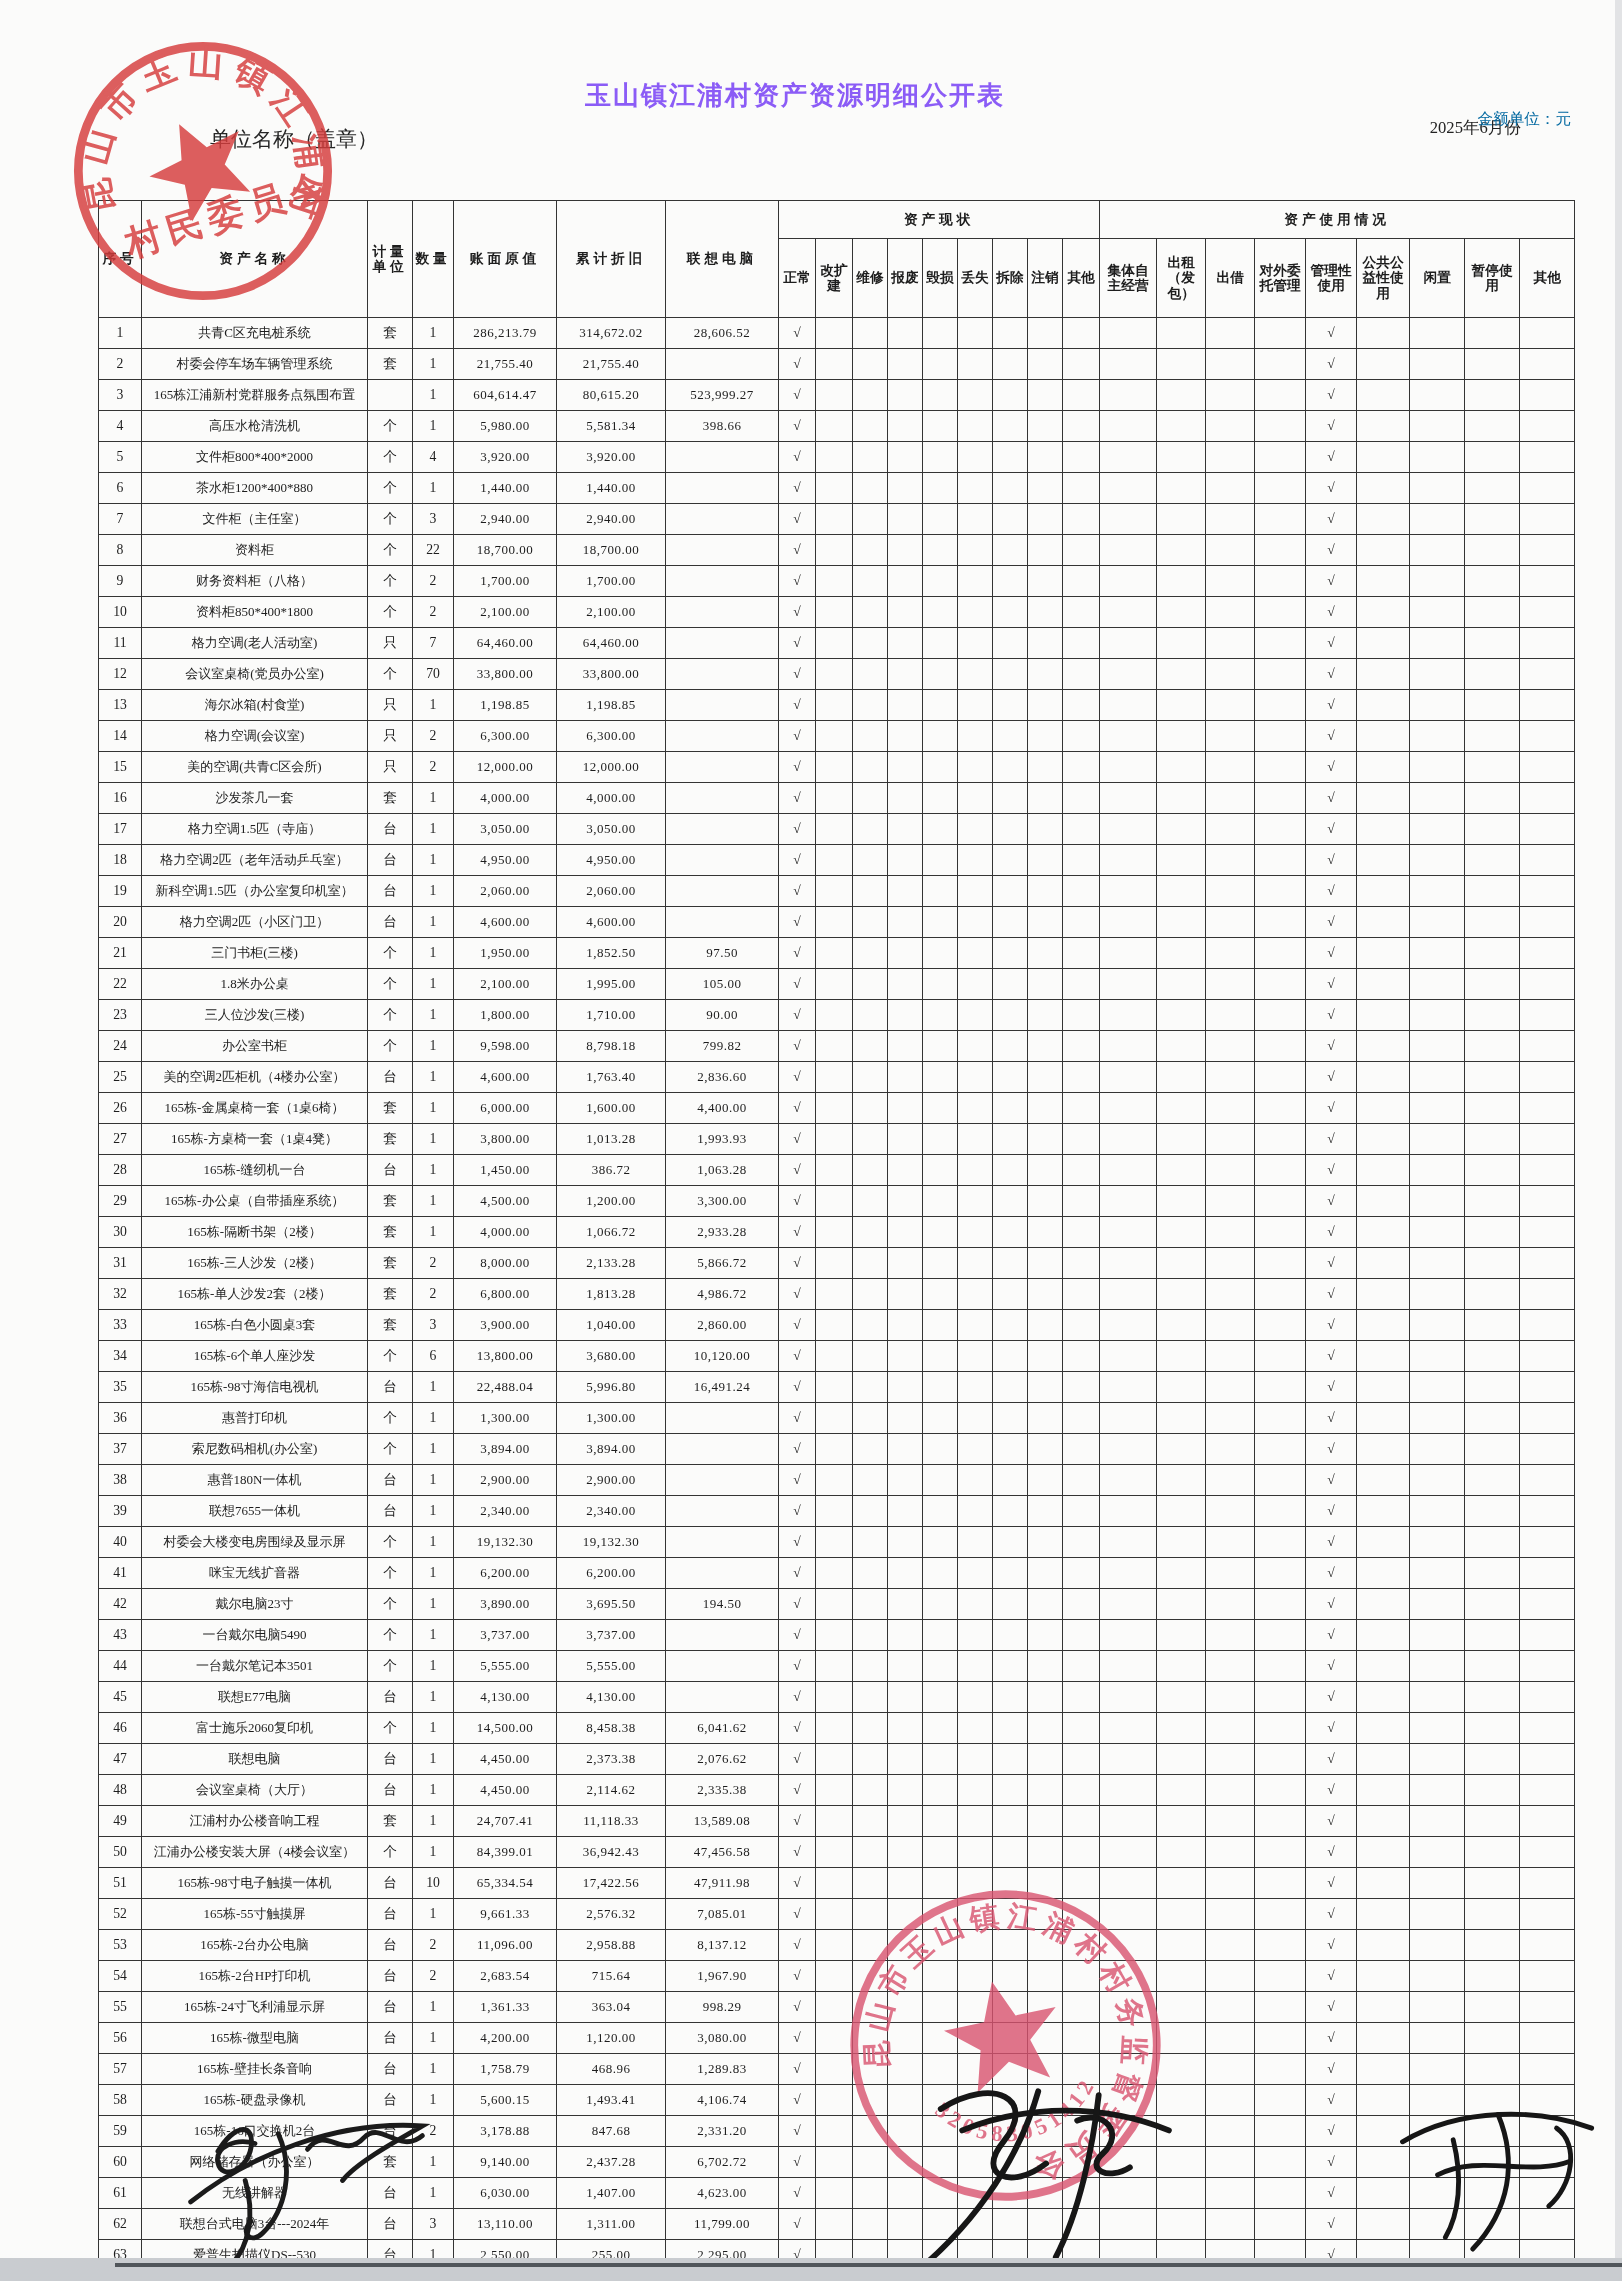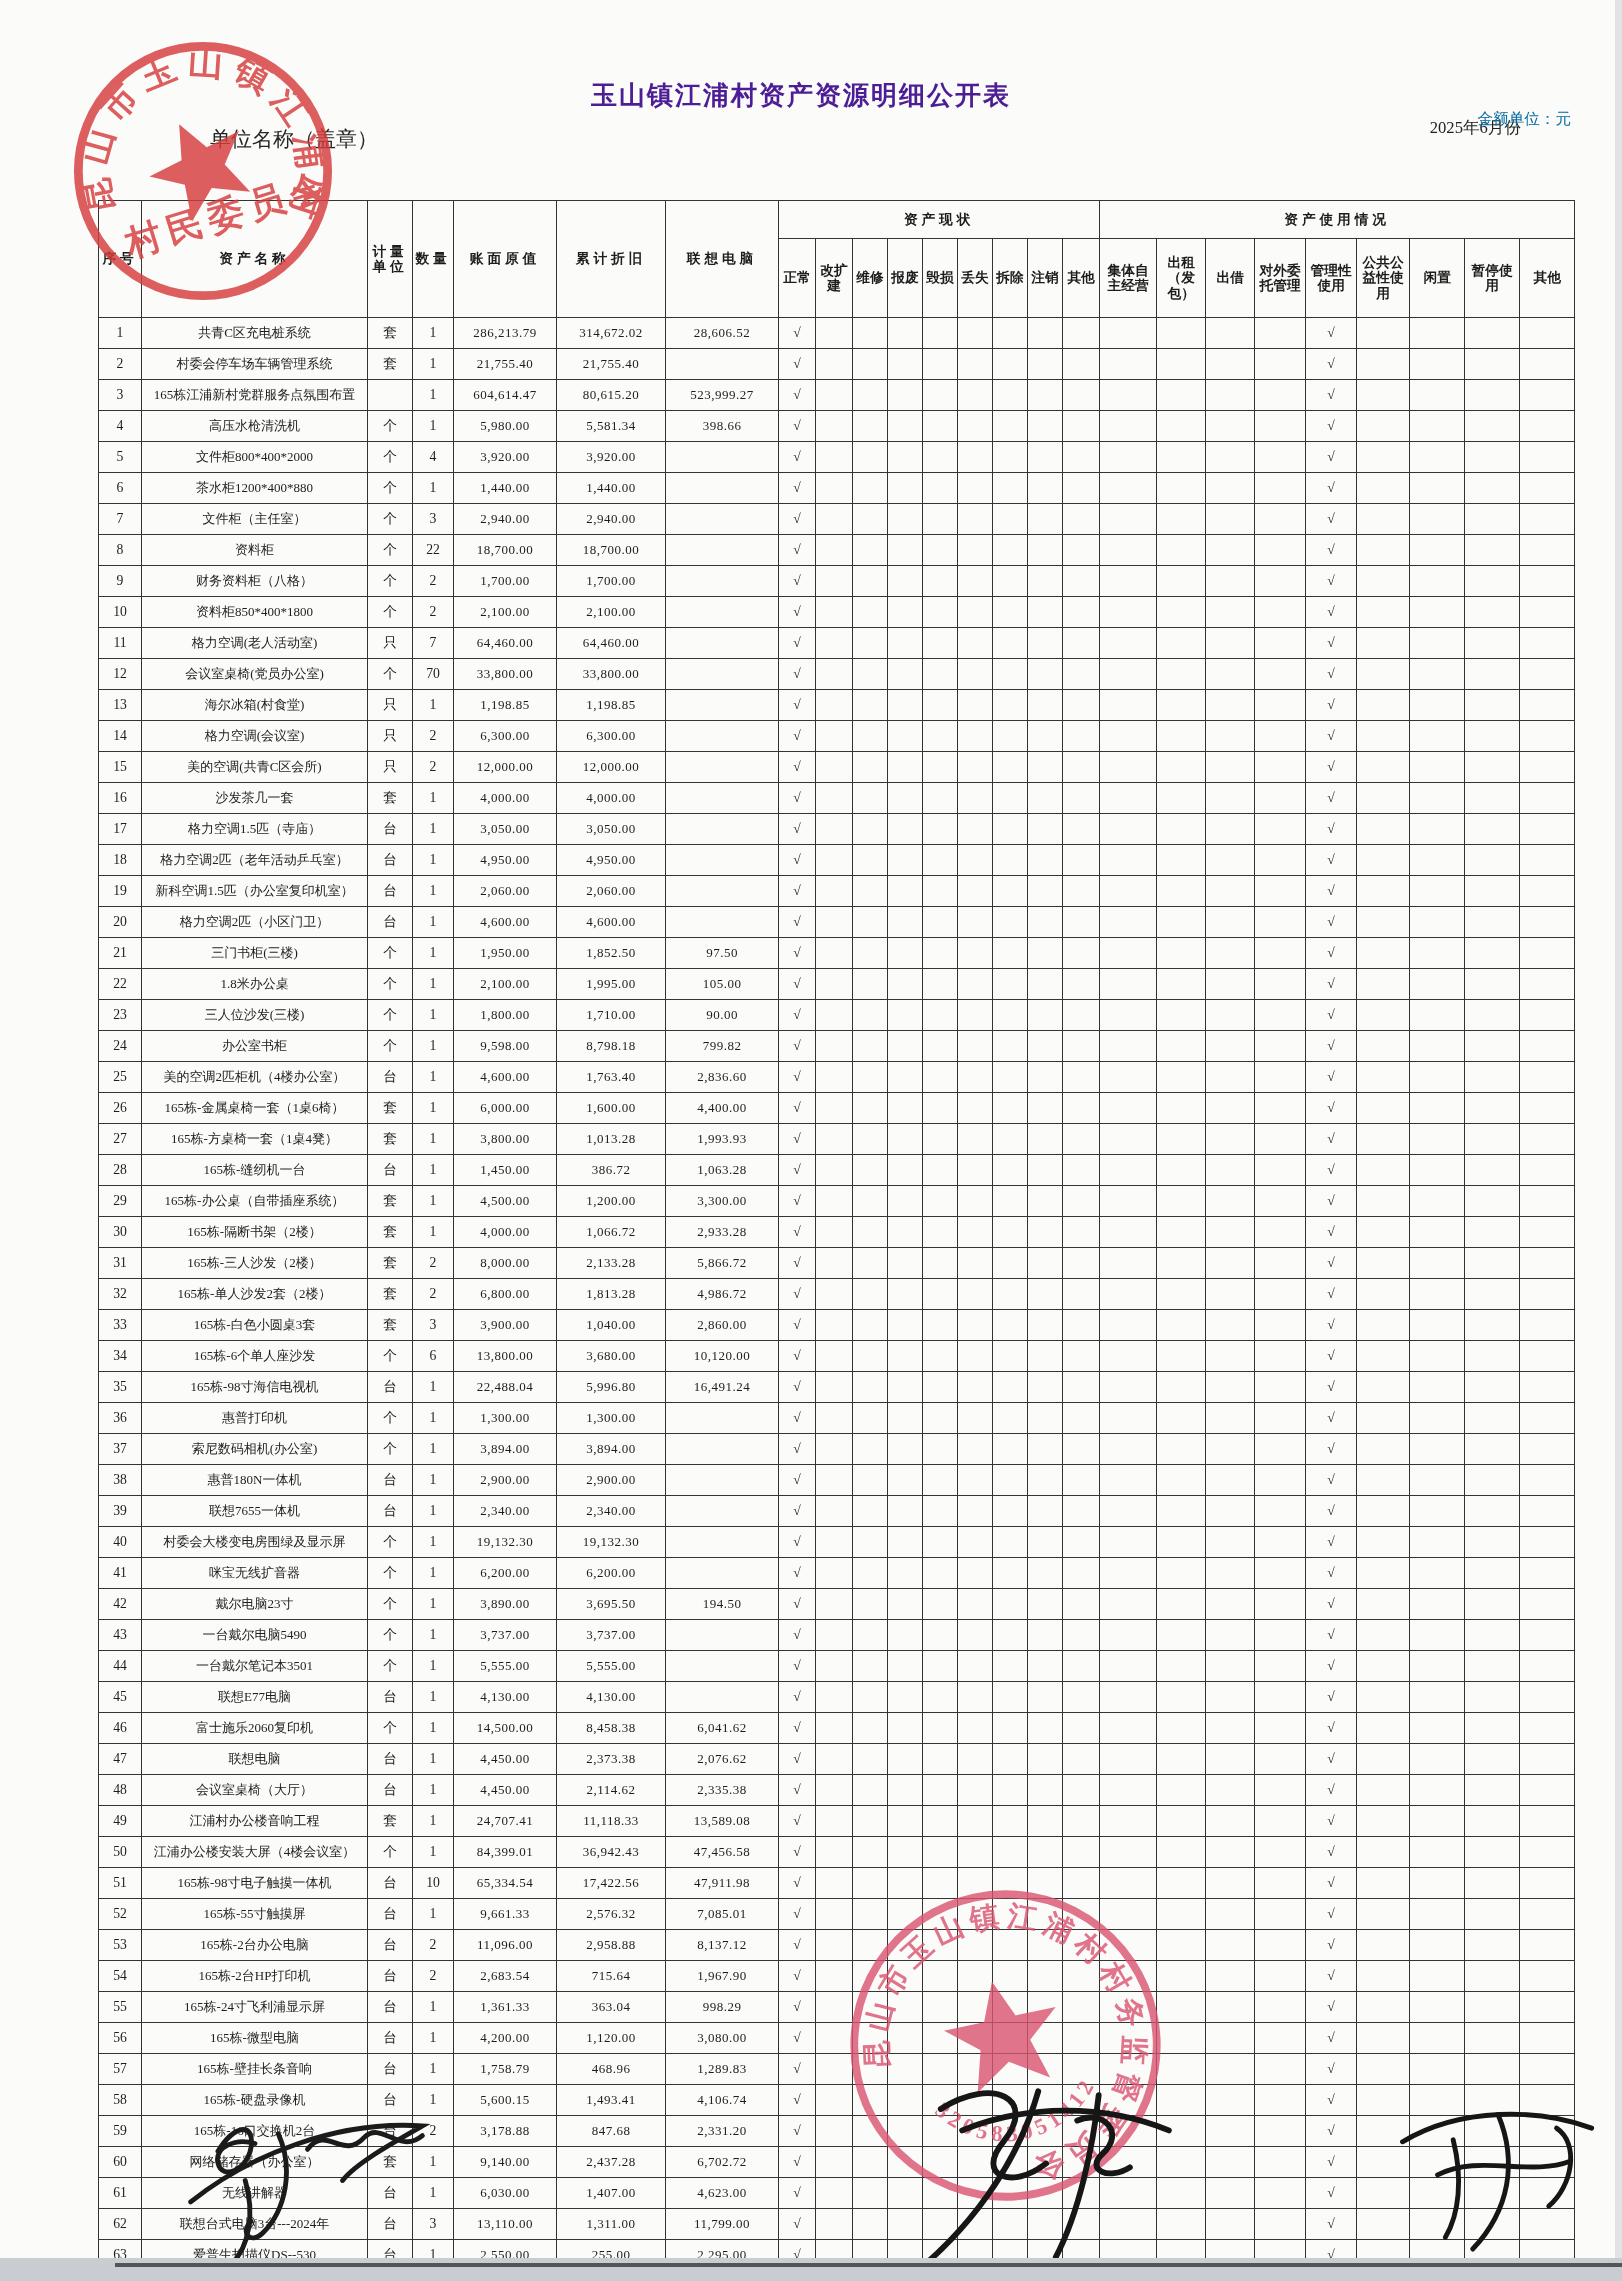--- a/index.html
+++ b/index.html
@@ -4,21 +4,21 @@
 <style>
   html,body{margin:0;padding:0;}
   body{
     width:1623px;height:2281px;position:relative;overflow:hidden;
     background:#fbfbfa;
     font-family:"Liberation Serif","DejaVu Serif",serif;
     color:#1d1d1d;
   }
   .page-title{
     position:absolute;top:78px;left:0;width:1590px;text-align:center;
-    font-size:26px;font-weight:bold;letter-spacing:2px;color:#4c1d95;margin-left:6px;
+    font-size:26px;font-weight:bold;letter-spacing:2px;color:#8b5cf6;
   }
   .period{
     position:absolute;top:117px;left:0;width:1521px;text-align:right;
     font-size:16.6px;color:#222;
   }
   .amount-unit{
     position:absolute;top:109px;right:52px;font-size:15.6px;color:#0369a1;
   }
   .unit-name{
     position:absolute;top:125px;left:210px;font-size:21px;color:#262626;

